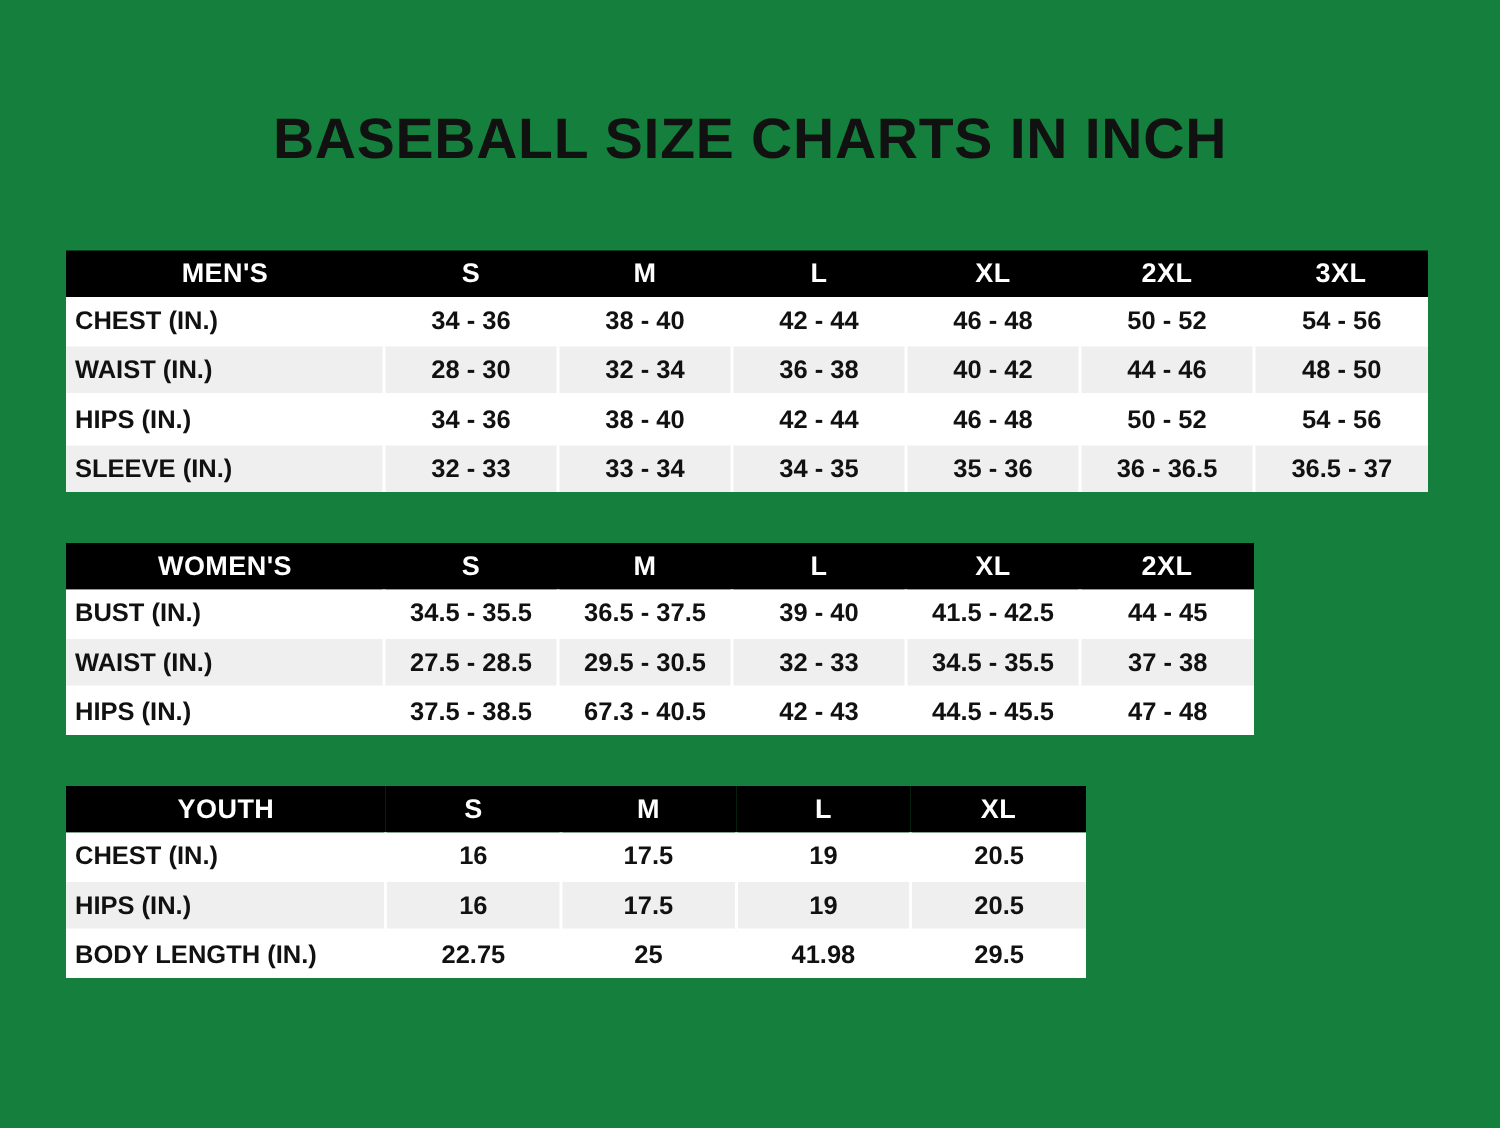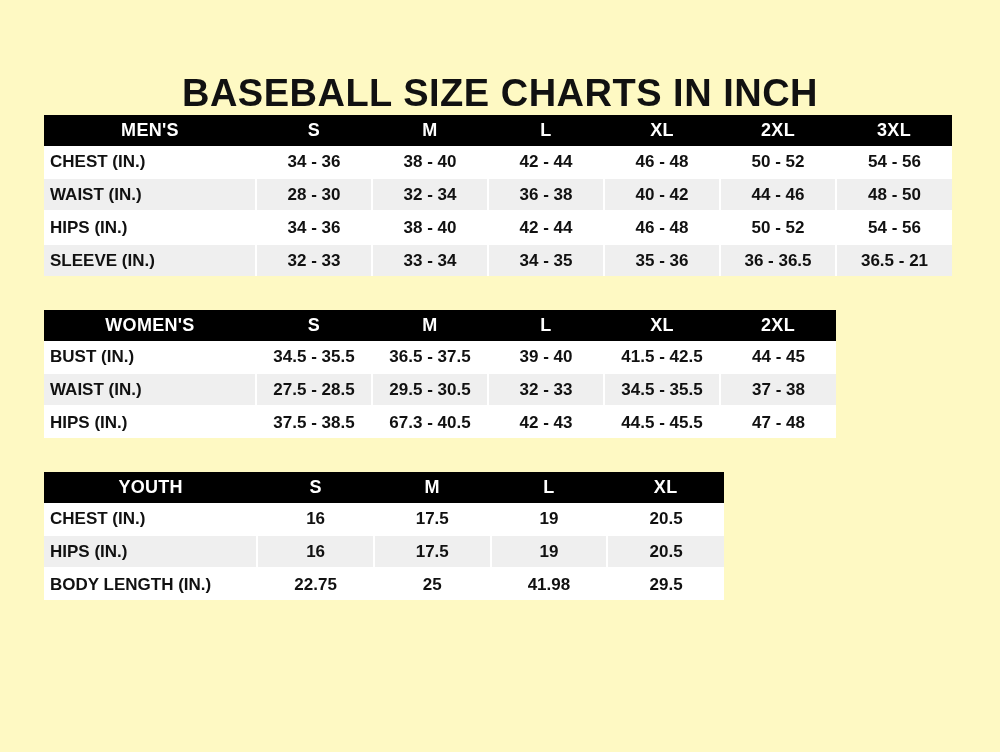--- a/index.html
+++ b/index.html
@@ -11,32 +11,33 @@
     width: 1000px;
     height: 752px;
     font-family: "Liberation Sans", sans-serif;
     color: #111111;
     overflow: hidden;
   }
   .page {
     position: relative;
     width: 1000px;
     height: 752px;
-    background: #fef9c3;
+    background: #15803d;
   }
   .title {
     text-align: center;
     font-size: 38px;
     font-weight: bold;
     letter-spacing: 0.5px;
     color: #111111;
     padding-top: 72px;
     margin: 0;
   }
   .tables {
+    margin-top: 52px;
     padding-left: 44px;
   }
   table {
     border-collapse: collapse;
     table-layout: fixed;
     font-size: 17px;
   }
   table.men { width: 908px; }
   table.women { width: 790px; }
   table.youth { width: 680px; }
@@ -152,21 +153,21 @@
             <td>50 - 52</td>
             <td>54 - 56</td>
           </tr>
           <tr>
             <td class="label-col">SLEEVE (IN.)</td>
             <td>32 - 33</td>
             <td>33 - 34</td>
             <td>34 - 35</td>
             <td>35 - 36</td>
             <td>36 - 36.5</td>
-            <td>36.5 - 21</td>
+            <td>36.5 - 37</td>
           </tr>
         </tbody>
       </table>
     </div>
 
     <div class="table-block">
       <table class="women">
         <colgroup>
           <col class="c0">
             <col class="cx">

